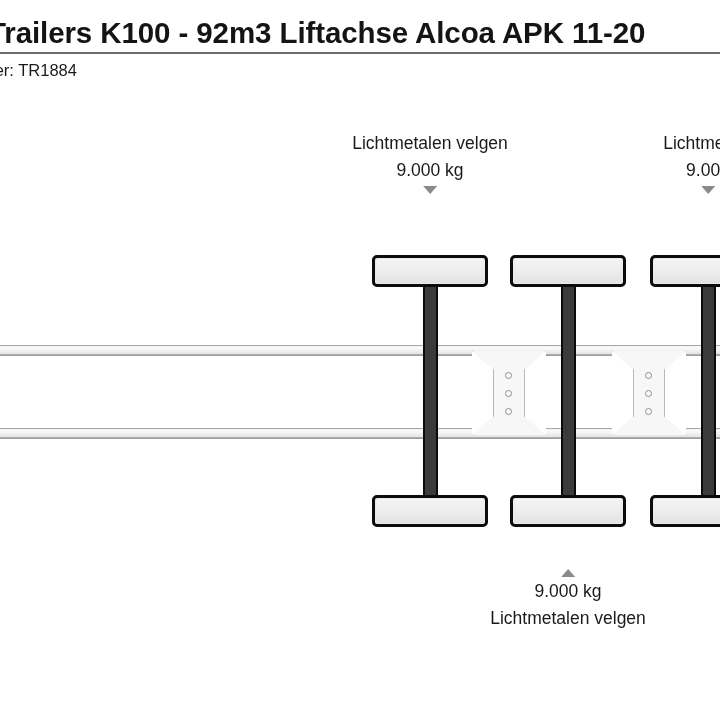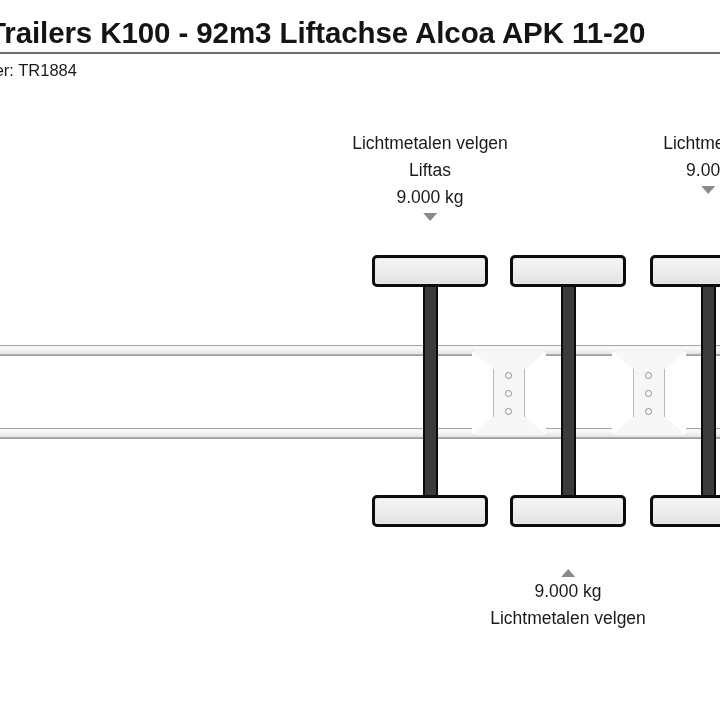--- a/index.html
+++ b/index.html
@@ -210,21 +210,20 @@
 <div id="header">
   <div id="listing-title">n Trailers K100 - 92m3 Liftachse Alcoa APK 11-20</div>
   <div id="header-rule"></div>
   <div id="stock-line">ummer: TR1884</div>
 </div>
 
 <div id="diagram">
 
   <div class="callout" id="callout-axle-1">
     <span class="line">Lichtmetalen velgen</span>
-    <span class="line">Liftas</span>
     <span class="line">9.000 kg</span>
     <span class="tri down"></span>
   </div>
 
   <div class="callout" id="callout-axle-2">
     <span class="line">Lichtmetale</span>
     <span class="line">9.000</span>
     <span class="tri down"></span>
   </div>
 

